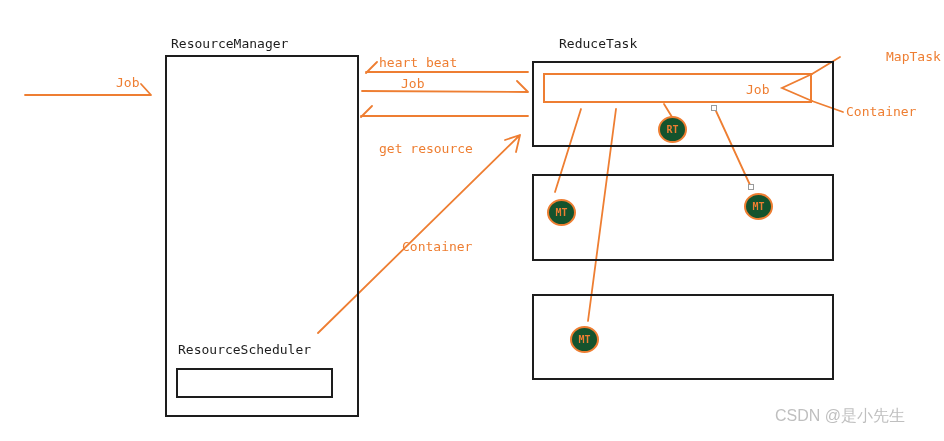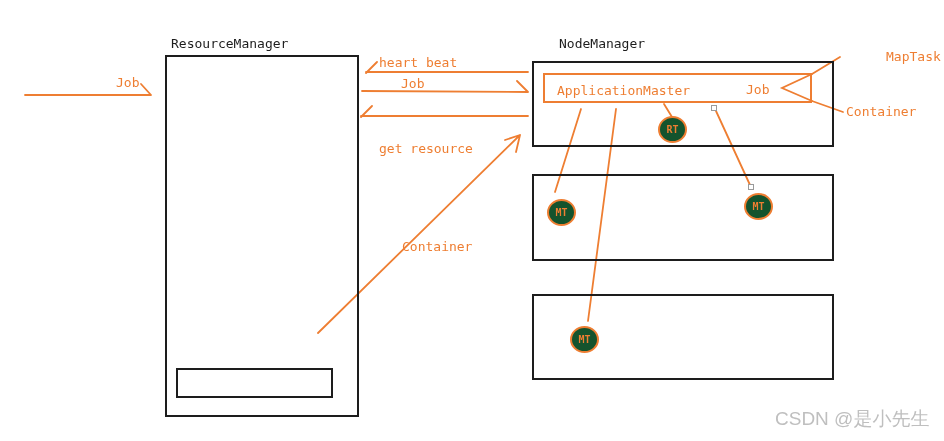--- a/index.html
+++ b/index.html
@@ -14,21 +14,21 @@
   .box.thick { border-width:2.5px; }
   .lbl { position:absolute; font-size:13px; color:var(--ink); white-space:nowrap; line-height:1.1; }
   .lbl.orange { color:var(--accent); }
   .badge {
     position:absolute; width:29px; height:27px; box-sizing:border-box;
     border:2px solid var(--accent); border-radius:50%; background:#14532d;
     color:var(--accent); font-size:10px; font-weight:bold;
     display:flex; align-items:center; justify-content:center;
   }
   .watermark {
-    position:absolute; left:775px; top:406px; font-size:19px;
+    position:absolute; left:775px; top:406px; font-size:16px;
     font-family:"Liberation Sans", sans-serif; color:var(--wm); white-space:nowrap;
   }
 </style>
 </head>
 <body>
 
 <div class="stage">
 
   <svg class="layer" width="944" height="441" viewBox="0 0 944 441" fill="none" stroke="var(--accent)" stroke-width="1.8" stroke-linecap="round">
     <path d="M25,95 L151,95 M141,84 L151,95"></path>
@@ -48,28 +48,28 @@
   </svg>
 
   <div class="box" style="left:165px; top:55px; width:194px; height:362px;"></div>
   <div class="box thick" style="left:176px; top:368px; width:157px; height:30px;"></div>
   <div class="box" style="left:532px; top:61px; width:302px; height:86px;"></div>
   <div class="box" style="left:532px; top:174px; width:302px; height:87px;"></div>
   <div class="box" style="left:532px; top:294px; width:302px; height:86px;"></div>
   <div class="box orange" style="left:543px; top:73px; width:269px; height:30px;"></div>
 
   <div class="lbl" style="left:171px; top:37px;">ResourceManager</div>
-  <div class="lbl" style="left:559px; top:37px;">NodeManager</div>
+  <div class="lbl" style="left:559px; top:37px;">ReduceTask</div>
+  <div class="lbl" style="left:178px; top:343px;">ResourceScheduler</div>
 
   <div class="lbl orange" style="left:116px; top:76px;">Job</div>
   <div class="lbl orange" style="left:379px; top:56px;">heart beat</div>
   <div class="lbl orange" style="left:401px; top:77px;">Job</div>
   <div class="lbl orange" style="left:379px; top:95px;margin-top:47px;">get resource</div>
   <div class="lbl orange" style="left:402px; top:240px;">Container</div>
-  <div class="lbl orange" style="left:557px; top:84px;">ApplicationMaster</div>
   <div class="lbl orange" style="left:746px; top:83px;">Job</div>
   <div class="lbl orange" style="left:886px; top:50px;">MapTask</div>
   <div class="lbl orange" style="left:846px; top:105px;">Container</div>
 
   <div class="badge" style="left:658px; top:116px;">RT</div>
   <div class="badge" style="left:547px; top:199px;">MT</div>
   <div class="badge" style="left:744px; top:193px;">MT</div>
   <div class="badge" style="left:570px; top:326px;">MT</div>
 
   <div class="watermark">CSDN @是小先生</div>

